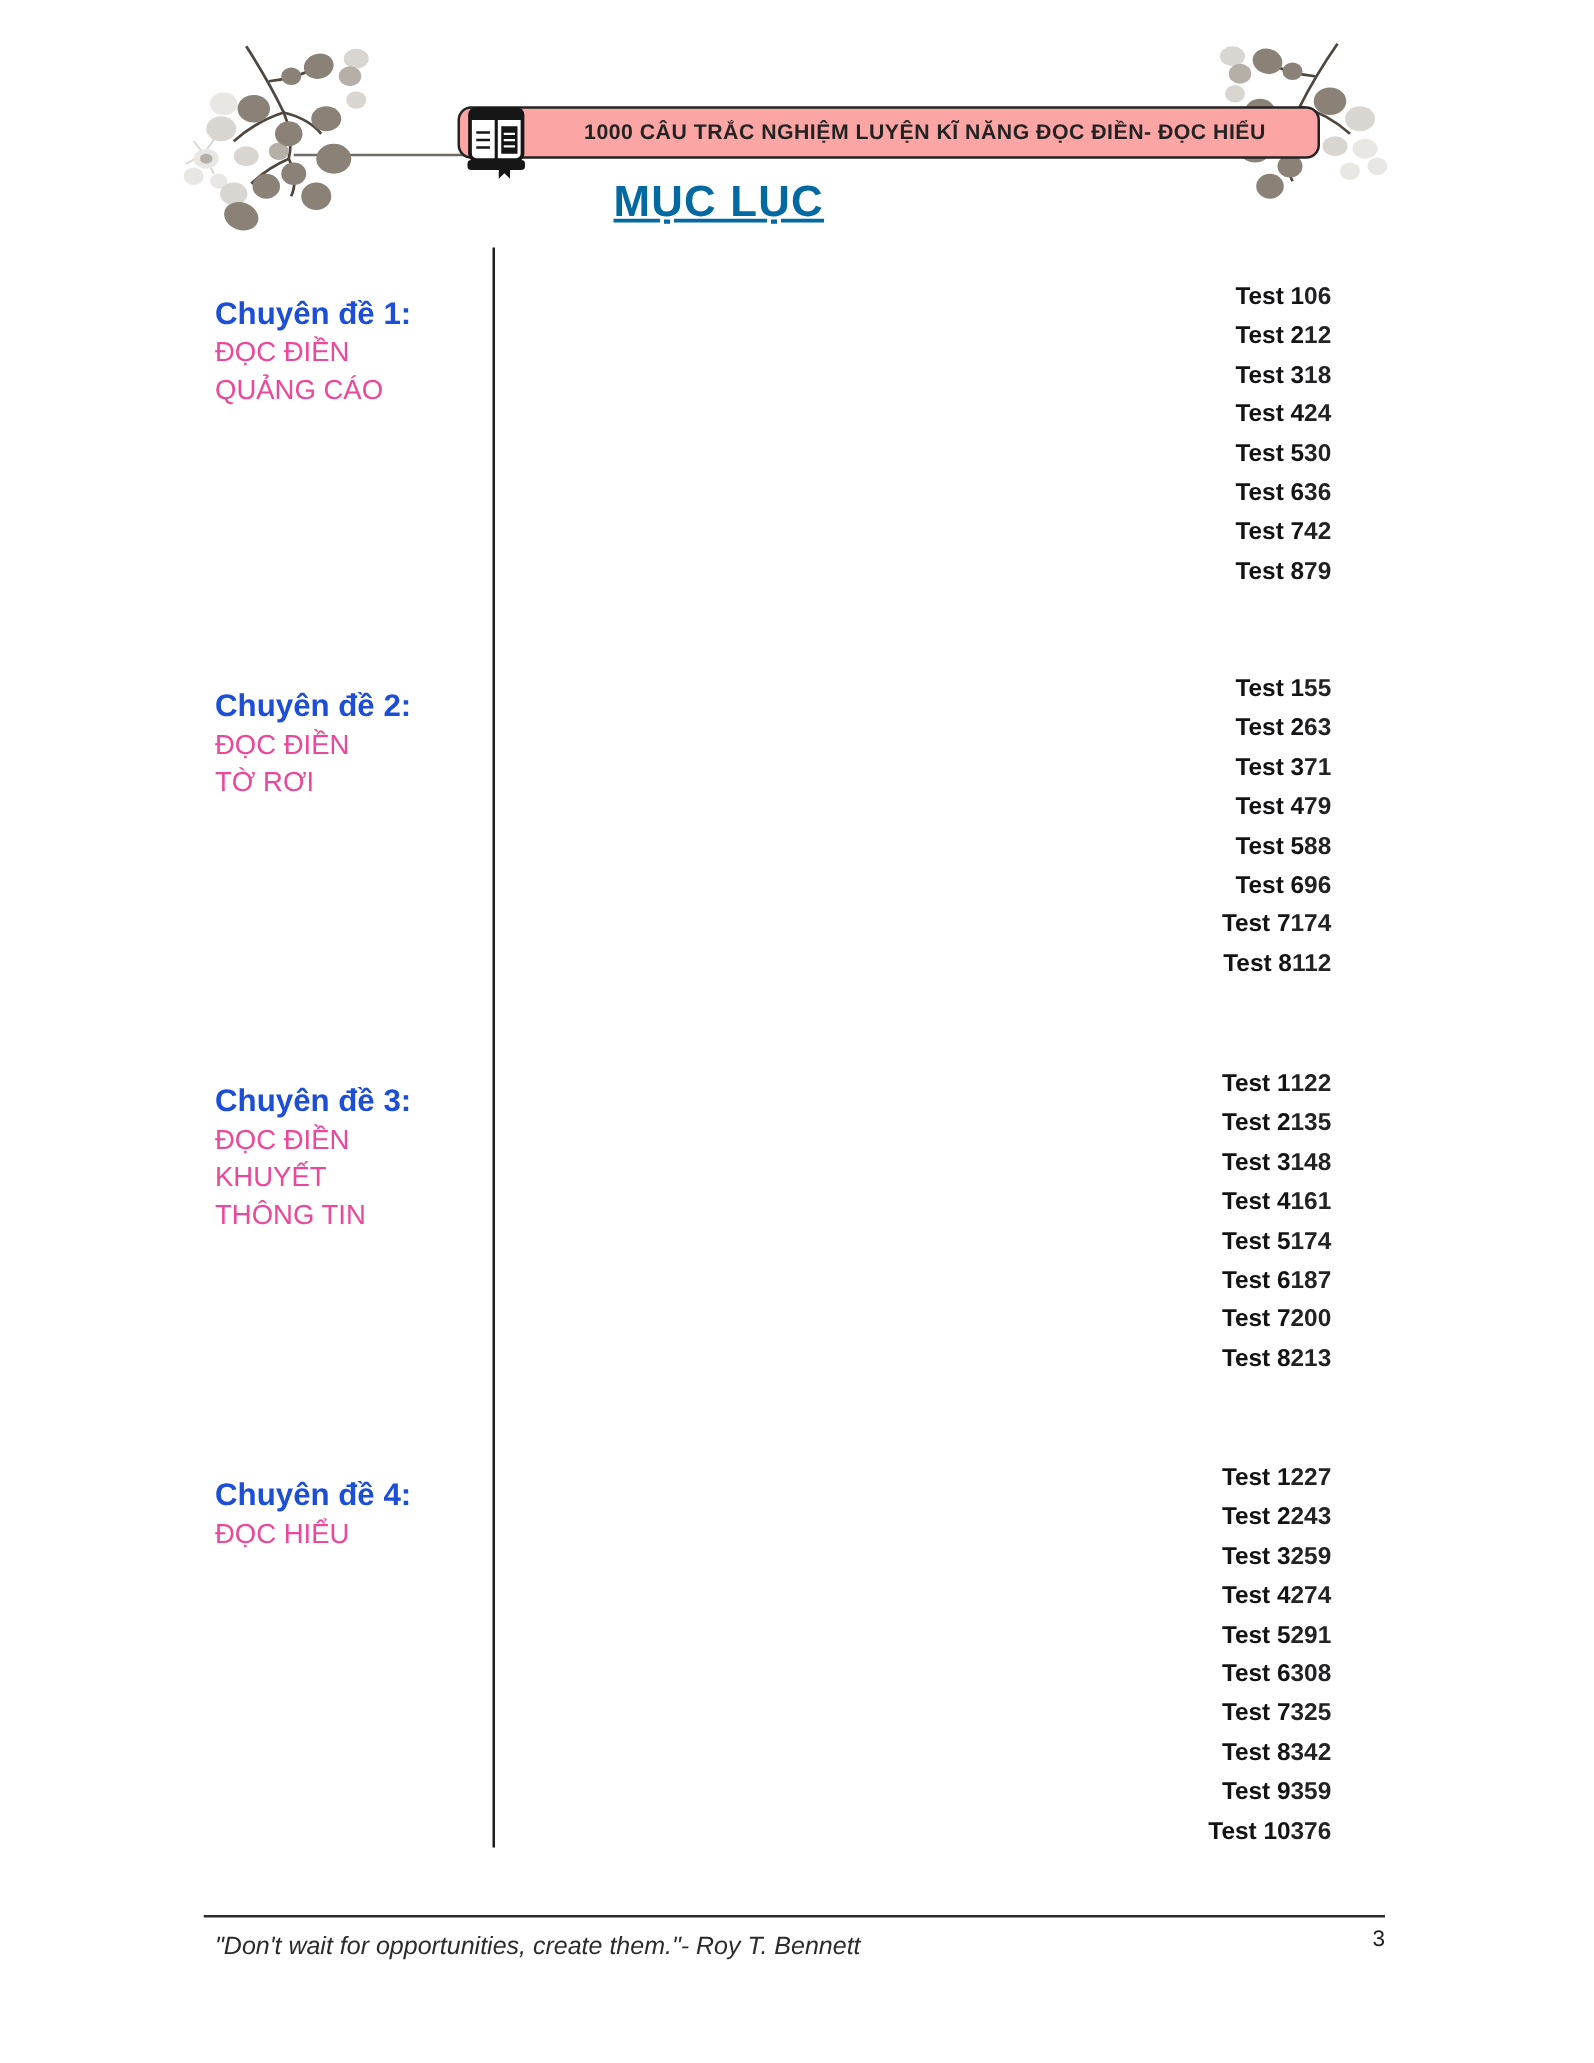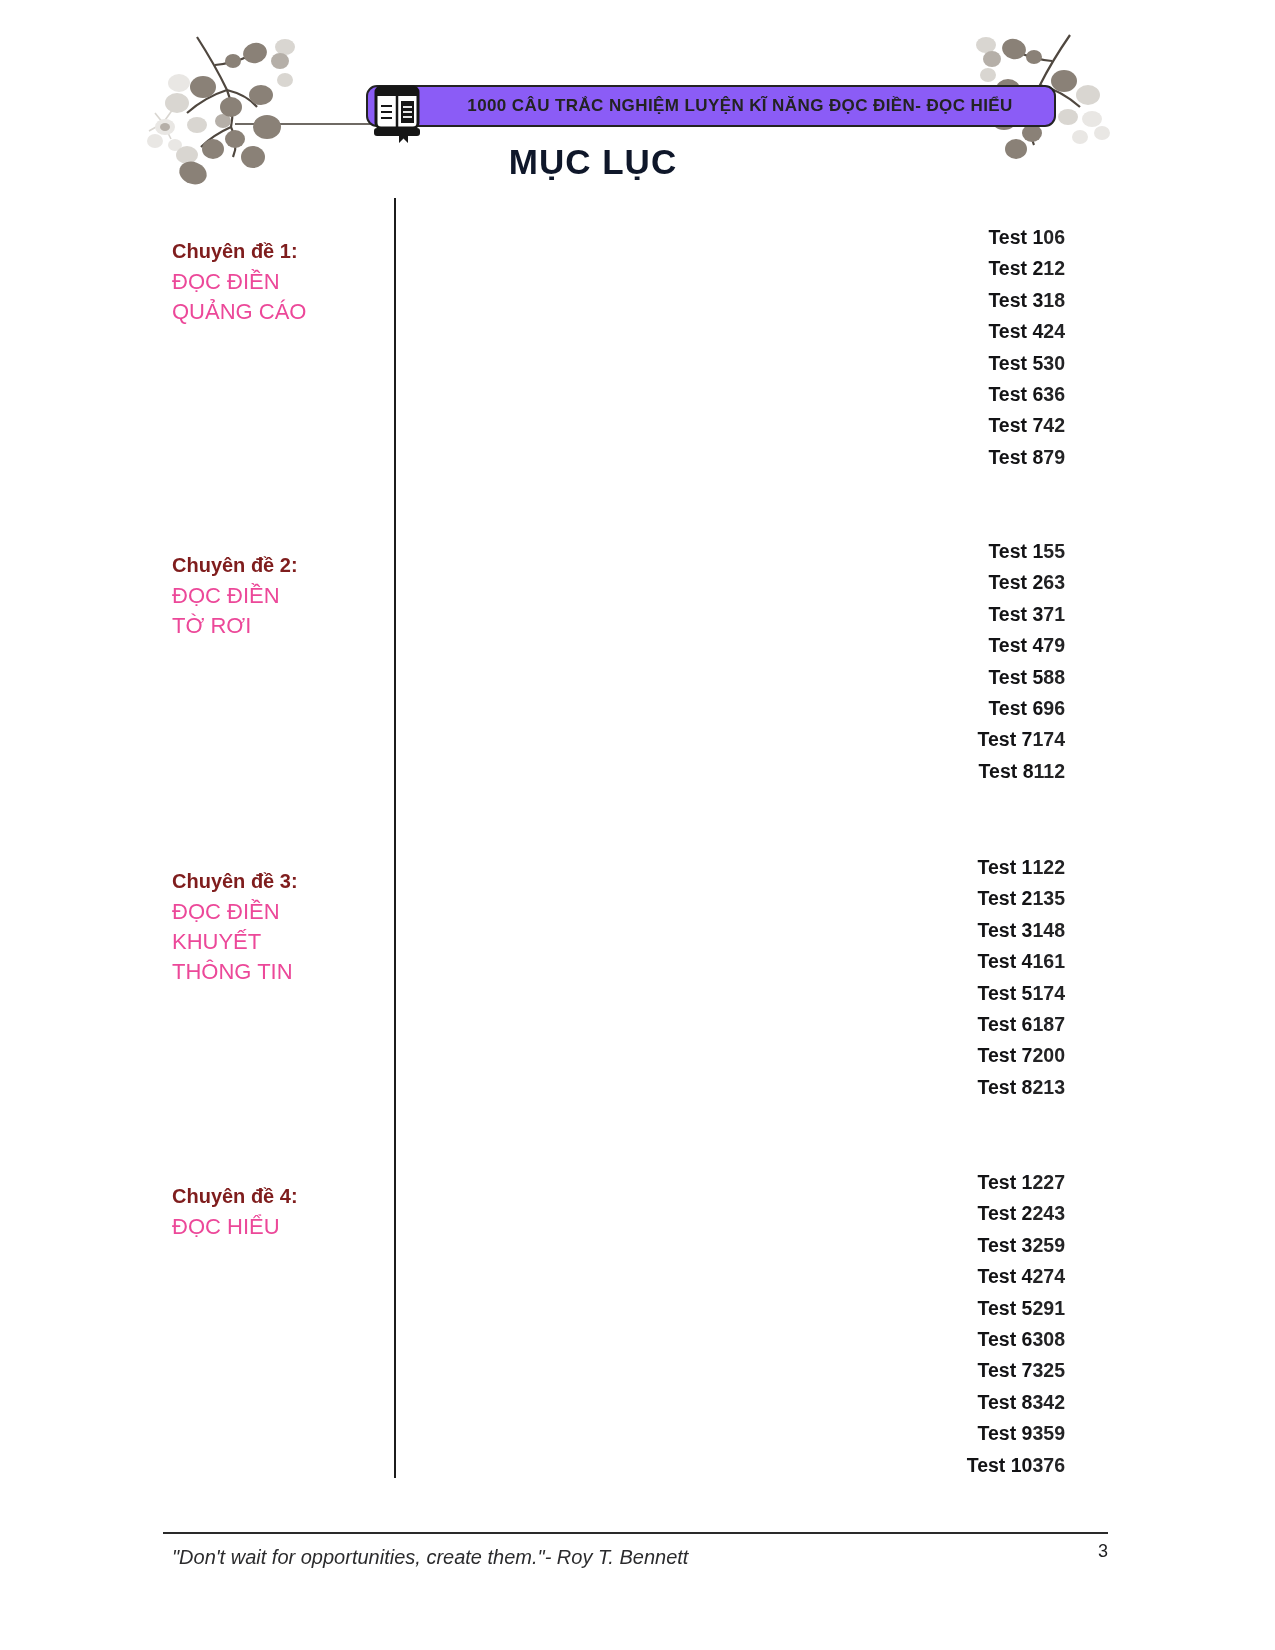--- a/index.html
+++ b/index.html
@@ -8,36 +8,36 @@
     font-family:"Liberation Sans", sans-serif;color:#1b1b1d;
   }
   
   .branch{position:absolute;z-index:2;}
   .branch-left{left:135px;top:35px;}
   .branch-right{left:943px;top:33px;}
   
   .header-line{position:absolute;left:235px;top:123px;width:155px;height:2px;background:#6f6a64;z-index:1;}
   .badge{
     position:absolute;left:366px;top:85px;width:690px;height:42px;z-index:3;
-    background:#8b5cf6;border:2.5px solid #232323;border-radius:11px;
+    background:#fca5a5;border:2.5px solid #232323;border-radius:11px;
     display:flex;align-items:center;justify-content:center;box-sizing:border-box;
     padding-left:58px;
   }
   .badge-text{font-size:17px;font-weight:bold;letter-spacing:.4px;white-space:nowrap;color:#232323;}
   .book-icon{position:absolute;left:372px;top:84px;z-index:4;}
   .page-title{
-    position:absolute;left:170px;top:142px;width:846px;margin:0;text-align:center;
-    font-size:35px;font-weight:800;letter-spacing:1px;color:#0f172a;
+    position:absolute;left:152px;top:142px;width:846px;margin:0;text-align:center;
+    font-size:35px;font-weight:800;letter-spacing:1px;color:#0369a1;text-decoration:underline;
   }
   
   .vdivider{position:absolute;left:394px;top:198px;width:2px;height:1280px;background:#1c1c1c;z-index:1;}
   .toc-section{position:absolute;left:170px;width:895px;}
   .s1{top:222px;} .s2{top:536px;} .s3{top:852px;} .s4{top:1167px;}
   .sec-label{position:absolute;left:2px;top:0;width:235px;padding-top:14px;}
-  .sec-title{font-size:20px;font-weight:bold;line-height:31px;color:#7f1d1d;}
+  .sec-title{font-size:25px;font-weight:bold;line-height:31px;color:#1d4ed8;}
   .sec-sub{font-size:22px;font-weight:400;line-height:30px;color:#ec4899;}
   .sec-tests{position:absolute;left:267px;top:0;width:628px;}
   .test-row{display:flex;justify-content:flex-end;align-items:baseline;height:31.4px;line-height:31.4px;}
   .test-name{font-size:19.5px;font-weight:bold;color:#131315;}
   .test-page{font-size:19.5px;font-weight:700;color:#232325;}
   
   .footer-line{position:absolute;left:163px;top:1532px;width:945px;height:2px;background:#2a2a2a;}
   .footer-quote{position:absolute;left:172px;top:1546px;font-size:20px;font-style:italic;color:#2b2b2d;}
   .footer-page{position:absolute;left:1078px;top:1541px;width:30px;text-align:right;font-size:18px;color:#1e1e20;}
 </style>

